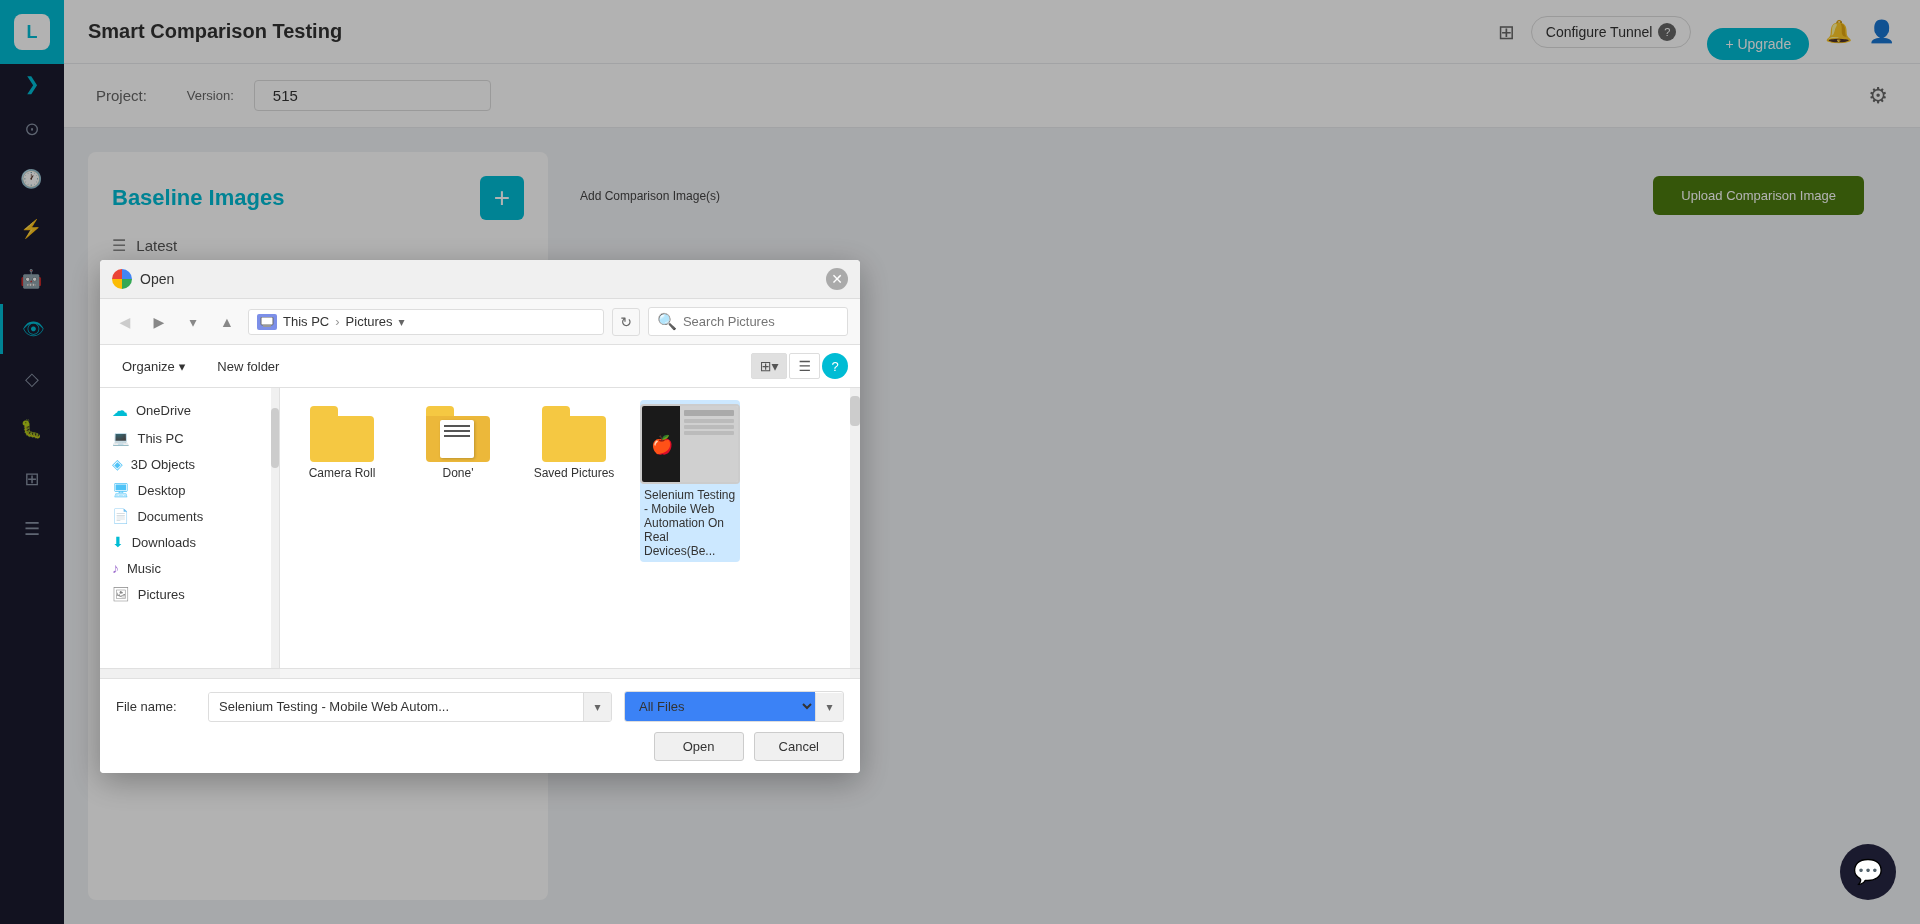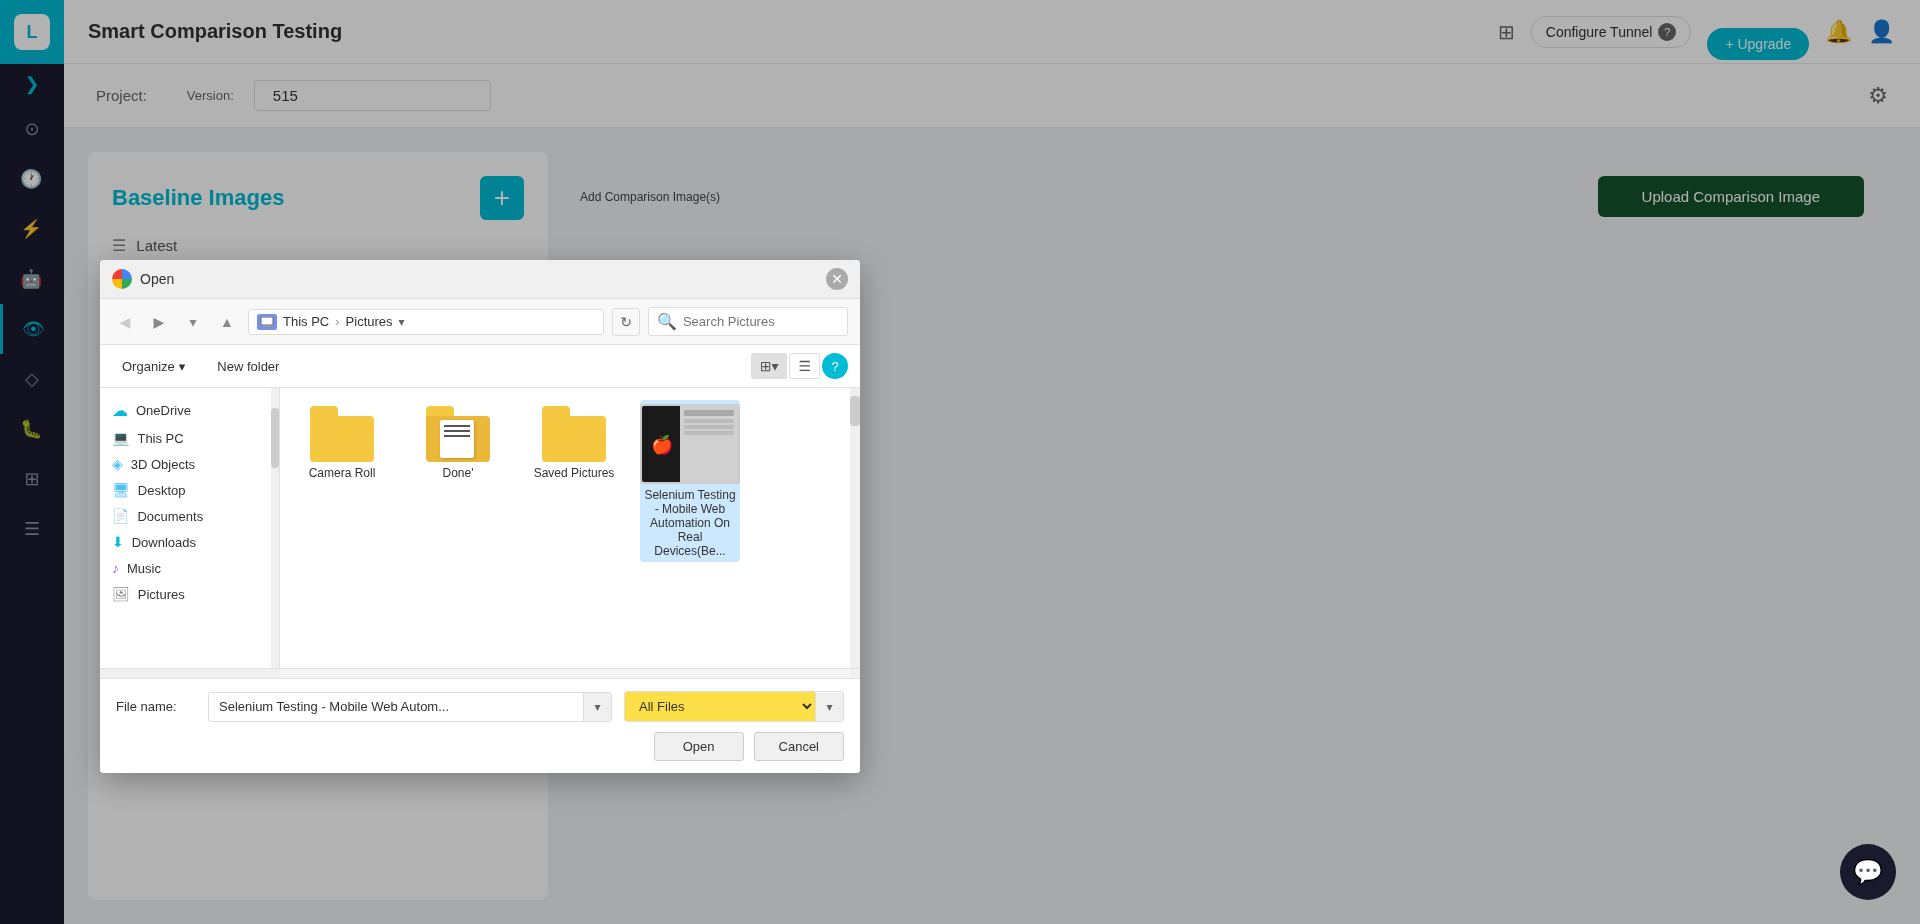--- a/index.html
+++ b/index.html
@@ -252,26 +252,26 @@
     .comparison-header {
       display: flex;
       align-items: center;
       justify-content: space-between;
     }
     .comparison-title {
       font-size: 12px;
       color: #444;
     }
     .upload-btn {
-      background: #14532d;
+      background: #4d7c0f;
       color: white;
       border: none;
       border-radius: 6px;
-      padding: 12px 44px;
-      font-size: 15px;
+      padding: 12px 28px;
+      font-size: 13px;
       cursor: pointer;
     }
 
     
     .dialog-overlay {
       position: fixed;
       top: 0; left: 0; right: 0; bottom: 0;
       background: rgba(0,0,0,0.3);
       z-index: 100;
       display: flex;
@@ -557,21 +557,20 @@
       height: 12px;
       background: #f5c842;
       border-radius: 4px 4px 0 0;
       position: absolute;
       top: 0;
       left: 0;
     }
     .file-label {
       font-size: 12px;
       color: #333;
-      text-align: center;
       margin-top: 4px;
       word-break: break-word;
     }
     .thumbnail-item {
       width: 100px;
       cursor: pointer;
       padding: 4px;
       border-radius: 4px;
       display: flex;
       flex-direction: column;
@@ -674,21 +673,21 @@
       width: 220px;
       flex-shrink: 0;
     }
     .filetype-select {
       flex: 1;
       border: none;
       outline: none;
       padding: 6px 10px;
       font-size: 13px;
       color: #333;
-      background: #fde047;
+      background: #3b82f6;
     }
     .filetype-dropdown-btn {
       width: 28px;
       height: 28px;
       background: #f0f0f0;
       border: none;
       border-left: 1px solid #ddd;
       cursor: pointer;
       color: #666;
       font-size: 12px;

